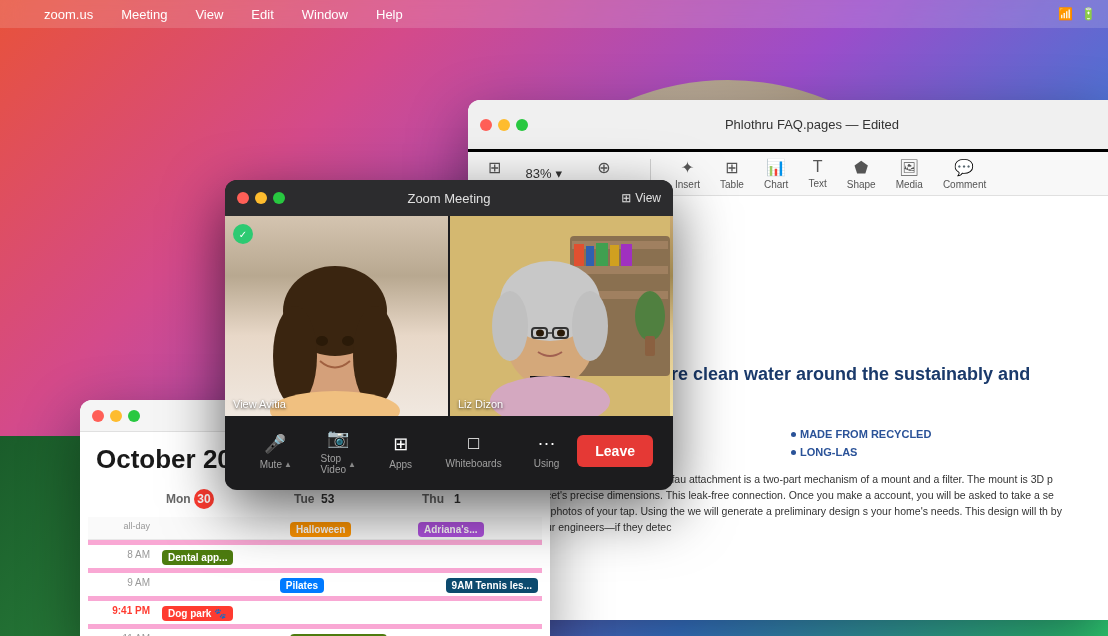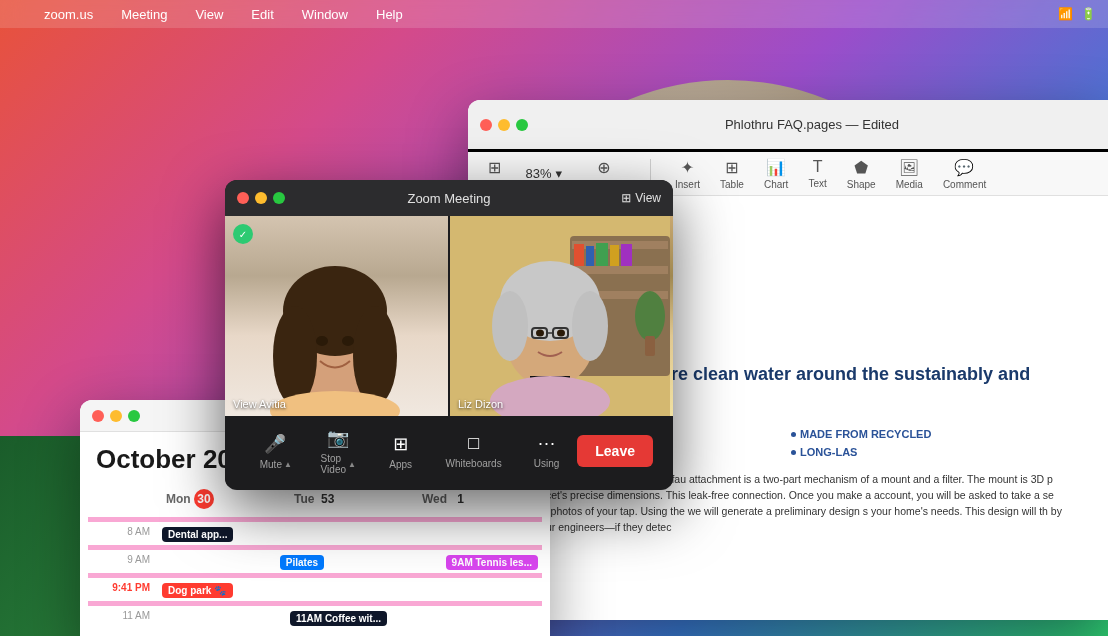--- a/index.html
+++ b/index.html
@@ -406,24 +406,24 @@
       position: relative;
     }
     .event-block {
       border-radius: 4px;
       padding: 2px 6px;
       font-size: 10px;
       font-weight: 600;
       white-space: nowrap;
       overflow: hidden;
     }
-    .event-orange { background: #0f172a; color: white; }
+    .event-orange { background: #4d7c0f; color: white; }
     .event-blue { background: #007aff; color: white; }
     .event-red { background: #ff3b30; color: white; }
-    .event-green { background: #d946ef; color: white; margin-left: 48px; }
+    .event-green { background: #0c4a6e; color: white; margin-left: 48px; }
     .event-purple { background: #af52de; color: white; }
     .event-halloween { background: #ff9500; color: white; }
     .allday-row {
       display: grid;
       grid-template-columns: 70px 1fr 1fr 1fr;
       min-height: 20px;
       background: #fafafa;
       border-bottom: 1px solid #e8e8e8;
     }
     .allday-label {
@@ -683,25 +683,35 @@
       <div></div>
       <div class="cal-day-header">
         <span>Mon</span>
         <span class="day-num day-today">30</span>
       </div>
       <div class="cal-day-header">
         <span>Tue</span>
         <span class="day-num" style="color:#333;">53</span>
       </div>
       <div class="cal-day-header">
-        <span>Wed</span>
+        <span>Thu</span>
         <span class="day-num" style="color:#333;">1</span>
       </div>
     </div>
 
+    <div class="allday-row">
+      <div class="allday-label">all-day</div>
+      <div class="cal-cell"></div>
+      <div class="cal-cell">
+        <span class="event-block event-halloween">Halloween</span>
+      </div>
+      <div class="cal-cell">
+        <span class="event-block event-purple">Adriana's...</span>
+      </div>
+    </div>
 
     <div class="cal-row">
       <div class="cal-time">8 AM</div>
       <div class="cal-cell">
         <span class="event-block event-orange">Dental app...</span>
       </div>
       <div class="cal-cell"></div>
       <div class="cal-cell"></div>
     </div>
 

